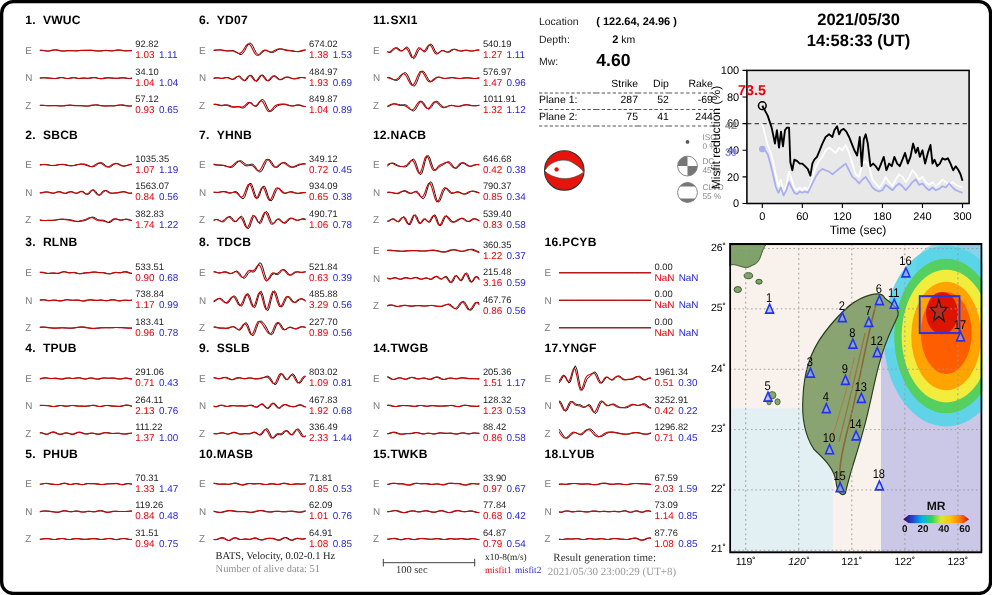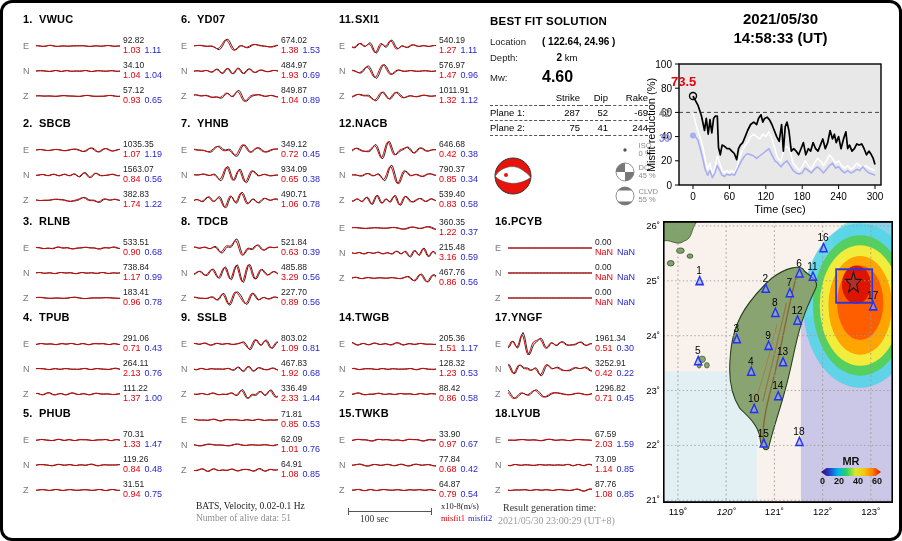--- a/index.html
+++ b/index.html
@@ -455,20 +455,23 @@
           </svg>
         <div class="nums">
           <div class="amp">336.49</div>
           <div class="mline">
             <span class="m1">2.33</span><span class="m2">1.44</span>
           </div>
         </div>
       </div>
       </div>
       <div class="st" style="left: 178px; top: 404px;">
+      <div class="st-title">
+        <span class="num">10.</span><span>MASB</span>
+      </div>
       <div class="ch">
         <span class="ch-l">E</span>
         <svg class="wave" width="84" height="26">
             <polyline points="0.0,12.4 1.5,12.4 3.0,12.7 4.5,13.0 6.0,13.1 7.5,13.1 9.0,13.1 10.5,13.1 12.0,13.2 13.5,13.3 15.0,13.2 16.5,12.9 18.0,12.5 19.5,12.2 21.0,12.2 22.5,12.6 24.0,13.2 25.5,13.8 27.0,14.0 28.5,13.7 30.0,13.3 31.5,12.8 33.0,12.6 34.5,12.6 36.0,12.8 37.5,12.9 39.0,12.8 40.5,12.7 42.0,12.6 43.5,12.8 45.0,13.1 46.5,13.4 48.0,13.5 49.5,13.4 51.0,13.1 52.5,12.8 54.0,12.8 55.5,13.0 57.0,13.3 58.5,13.5 60.0,13.4 61.5,13.0 63.0,12.5 64.5,12.3 66.0,12.4 67.5,12.7 69.0,13.1 70.5,13.4 72.0,13.4 73.5,13.2 75.0,13.0 76.5,13.0 78.0,13.0 79.5,13.1 81.0,13.1 82.5,13.0 84.0,12.7" fill="none" stroke="#161616" stroke-width="0.9"></polyline>
             <polyline points="0.0,12.4 1.5,12.6 3.0,12.9 4.5,13.1 6.0,13.2 7.5,13.1 9.0,13.1 10.5,13.1 12.0,13.2 13.5,13.2 15.0,13.0 16.5,12.7 18.0,12.4 19.5,12.3 21.0,12.6 22.5,13.1 24.0,13.6 25.5,13.9 27.0,13.8 28.5,13.3 30.0,12.9 31.5,12.6 33.0,12.5 34.5,12.7 36.0,12.9 37.5,12.9 39.0,12.8 40.5,12.8 42.0,12.8 43.5,13.0 45.0,13.3 46.5,13.4 48.0,13.4 49.5,13.2 51.0,12.9 52.5,12.7 54.0,12.9 55.5,13.1 57.0,13.3 58.5,13.3 60.0,13.1 61.5,12.7 63.0,12.4 64.5,12.4 66.0,12.7 67.5,13.1 69.0,13.4 70.5,13.5 72.0,13.3 73.5,13.1 75.0,12.9 76.5,12.9 78.0,13.0 79.5,13.1 81.0,13.0 82.5,12.8 84.0,12.7" fill="none" stroke="#d40000" stroke-width="1"></polyline>
           </svg>
         <div class="nums">
           <div class="amp">71.81</div>
           <div class="mline">
             <span class="m1">0.85</span><span class="m2">0.53</span>
@@ -847,21 +850,20 @@
           <div class="amp">87.76</div>
           <div class="mline">
             <span class="m1">1.08</span><span class="m2">0.85</span>
           </div>
         </div>
       </div>
       </div>
     </div>
 
   <div id="solution">
-    <h1>BEST FIT SOLUTION</h1>
     <div class="sol-row">
       <span class="lab">Location</span>
       <span class="sol-bold">( 122.64, 24.96 )</span>
     </div>
     <div class="sol-row">
       <span class="lab">Depth:</span>
       <span style="width:50px;text-align:center;"><span class="sol-bold">2</span> <span>km</span></span>
     </div>
     <div class="sol-row" style="align-items:center;">
       <span class="lab">Mw:</span>

